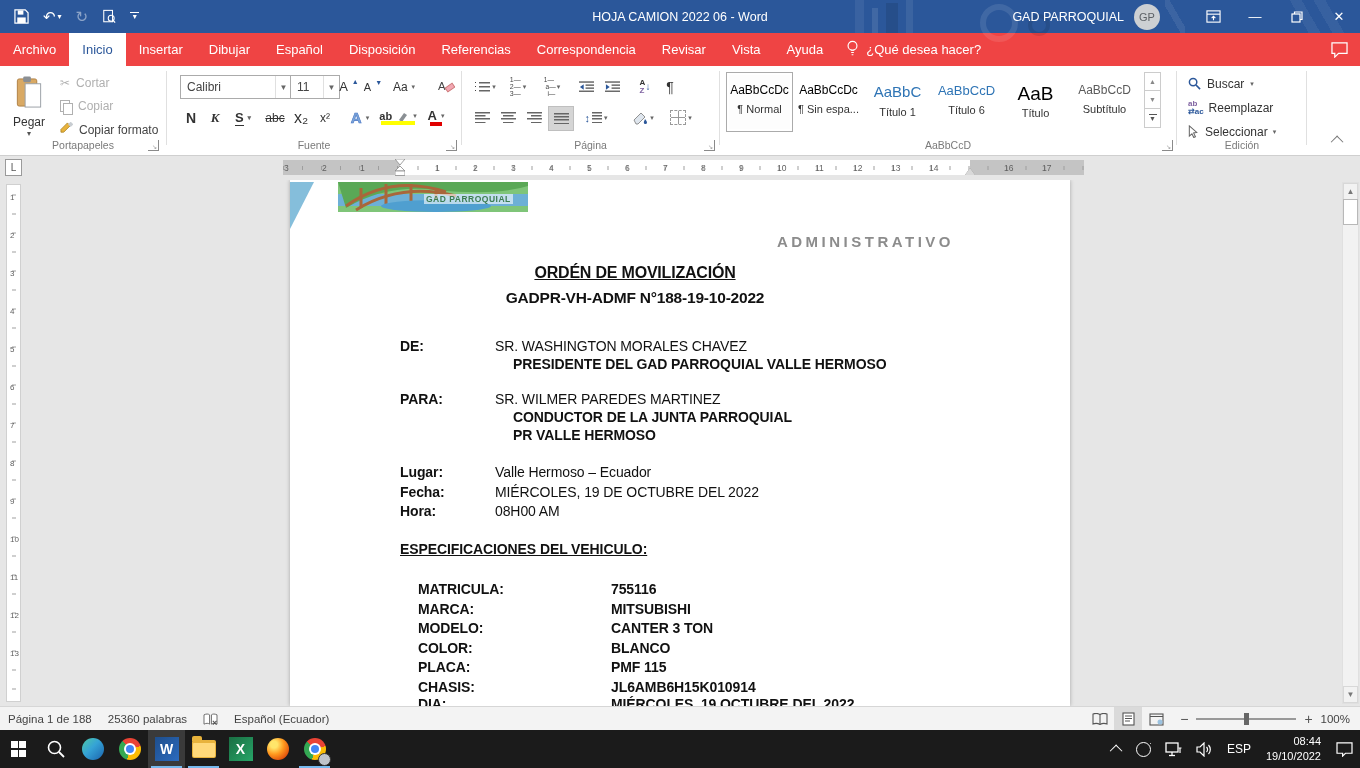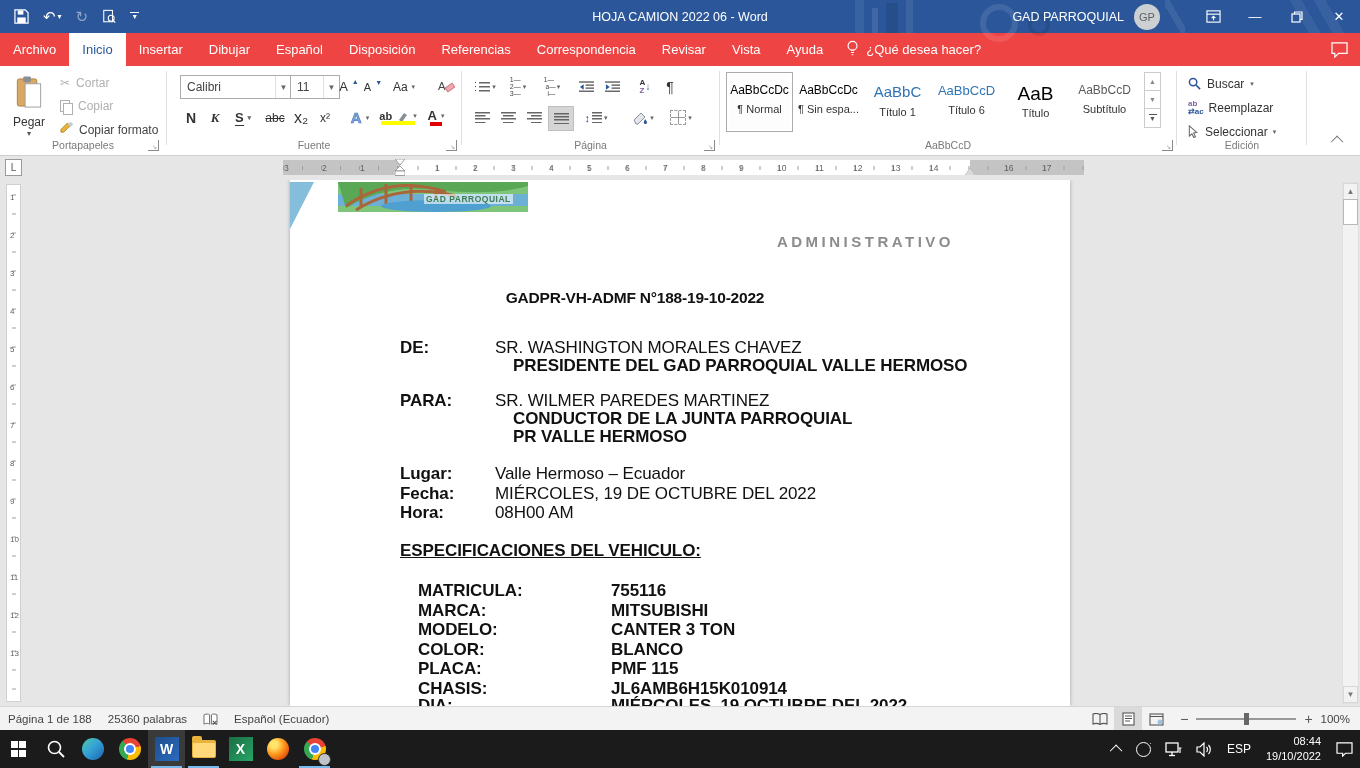--- a/index.html
+++ b/index.html
@@ -84,21 +84,21 @@
       repeating-linear-gradient(to right,rgba(255,255,255,.85) 0 6px,transparent 6px 11px);}
   .site-row{position:absolute;left:168px;top:15px;display:flex;align-items:center;gap:10px;color:#fff;font-size:14.5px;}
   .blue-wedge{position:absolute;left:0;top:2px;width:24px;height:47px;background:#85bedb;clip-path:polygon(0 0,100% 0,0 100%);}
   .logoblk{position:absolute;left:26px;top:2px;width:228px;height:49px;}
   .logo-title{position:absolute;left:28px;top:16px;font-size:25px;color:#e7736d;font-weight:bold;letter-spacing:0px;white-space:nowrap;}
   .logo-sub{position:absolute;left:108px;top:12px;font-size:8.5px;font-weight:bold;color:#3c7d52;letter-spacing:.5px;background:rgba(255,255,255,.6);padding:0 2px;}
   .admin-word{position:absolute;right:116px;top:53px;font-size:15px;font-weight:bold;color:#8c8c8c;letter-spacing:3.5px;}
   
   .doc-title{position:absolute;left:0;right:90px;top:84px;text-align:center;font-size:16px;font-weight:bold;color:#111;text-decoration:underline;letter-spacing:-.2px;}
   .doc-code{position:absolute;left:0;right:90px;top:109px;text-align:center;font-size:15.5px;font-weight:bold;color:#111;letter-spacing:-.2px;}
-  .drow{position:absolute;left:110px;font-size:17px;color:#111;letter-spacing:-.1px;white-space:nowrap;}
+  .drow{position:absolute;left:110px;font-size:14px;color:#111;letter-spacing:-.1px;white-space:nowrap;}
   .dlabel{font-weight:bold;display:inline-block;width:95px;}
   .dval{font-weight:normal;}
   .dbold{font-weight:bold;padding-left:18px;}
   .specrow .dlabel{width:193px;}
   .spec-title{font-weight:bold;text-decoration:underline;}
   
   .vscroll{position:absolute;right:1px;top:2px;width:15px;height:520px;background:#f2f2f2;border:1px solid #e0e0e0;}
   .sarrow{position:absolute;left:0;width:13px;height:15px;display:flex;align-items:center;justify-content:center;font-size:8px;color:#777;background:#f2f2f2;border:1px solid #d8d8d8;}
   .sthumb{position:absolute;left:0;top:16px;width:13px;height:24px;background:#fff;border:1px solid #b8b8b8;}
   
@@ -542,20 +542,21 @@
               <line x1="70" y1="2" x2="70" y2="24"></line>
             <line x1="95" y1="2" x2="95" y2="22"></line>
               <line x1="120" y1="6" x2="120" y2="22"></line>
           </g>
           <ellipse cx="120" cy="24" rx="55" ry="6" fill="#4f9fd0"></ellipse>
         </svg>
         <span class="logo-sub">GAD PARROQUIAL</span>
       </div>
       <div class="admin-word">ADMINISTRATIVO</div>
 
+      <div class="doc-title">ORDÉN DE MOVILIZACIÓN</div>
       <div class="doc-code">GADPR-VH-ADMF  N°188-19-10-2022</div>
 
       <div class="drow" style="top:158px">
         <span class="dlabel">DE:</span><span class="dval">SR. WASHINGTON MORALES CHAVEZ</span>
       </div>
       <div class="drow dbold" style="top:176px;left:205px">PRESIDENTE DEL GAD PARROQUIAL VALLE HERMOSO</div>
 
       <div class="drow" style="top:211px">
         <span class="dlabel">PARA:</span><span class="dval">SR. WILMER PAREDES MARTINEZ</span>
       </div>

